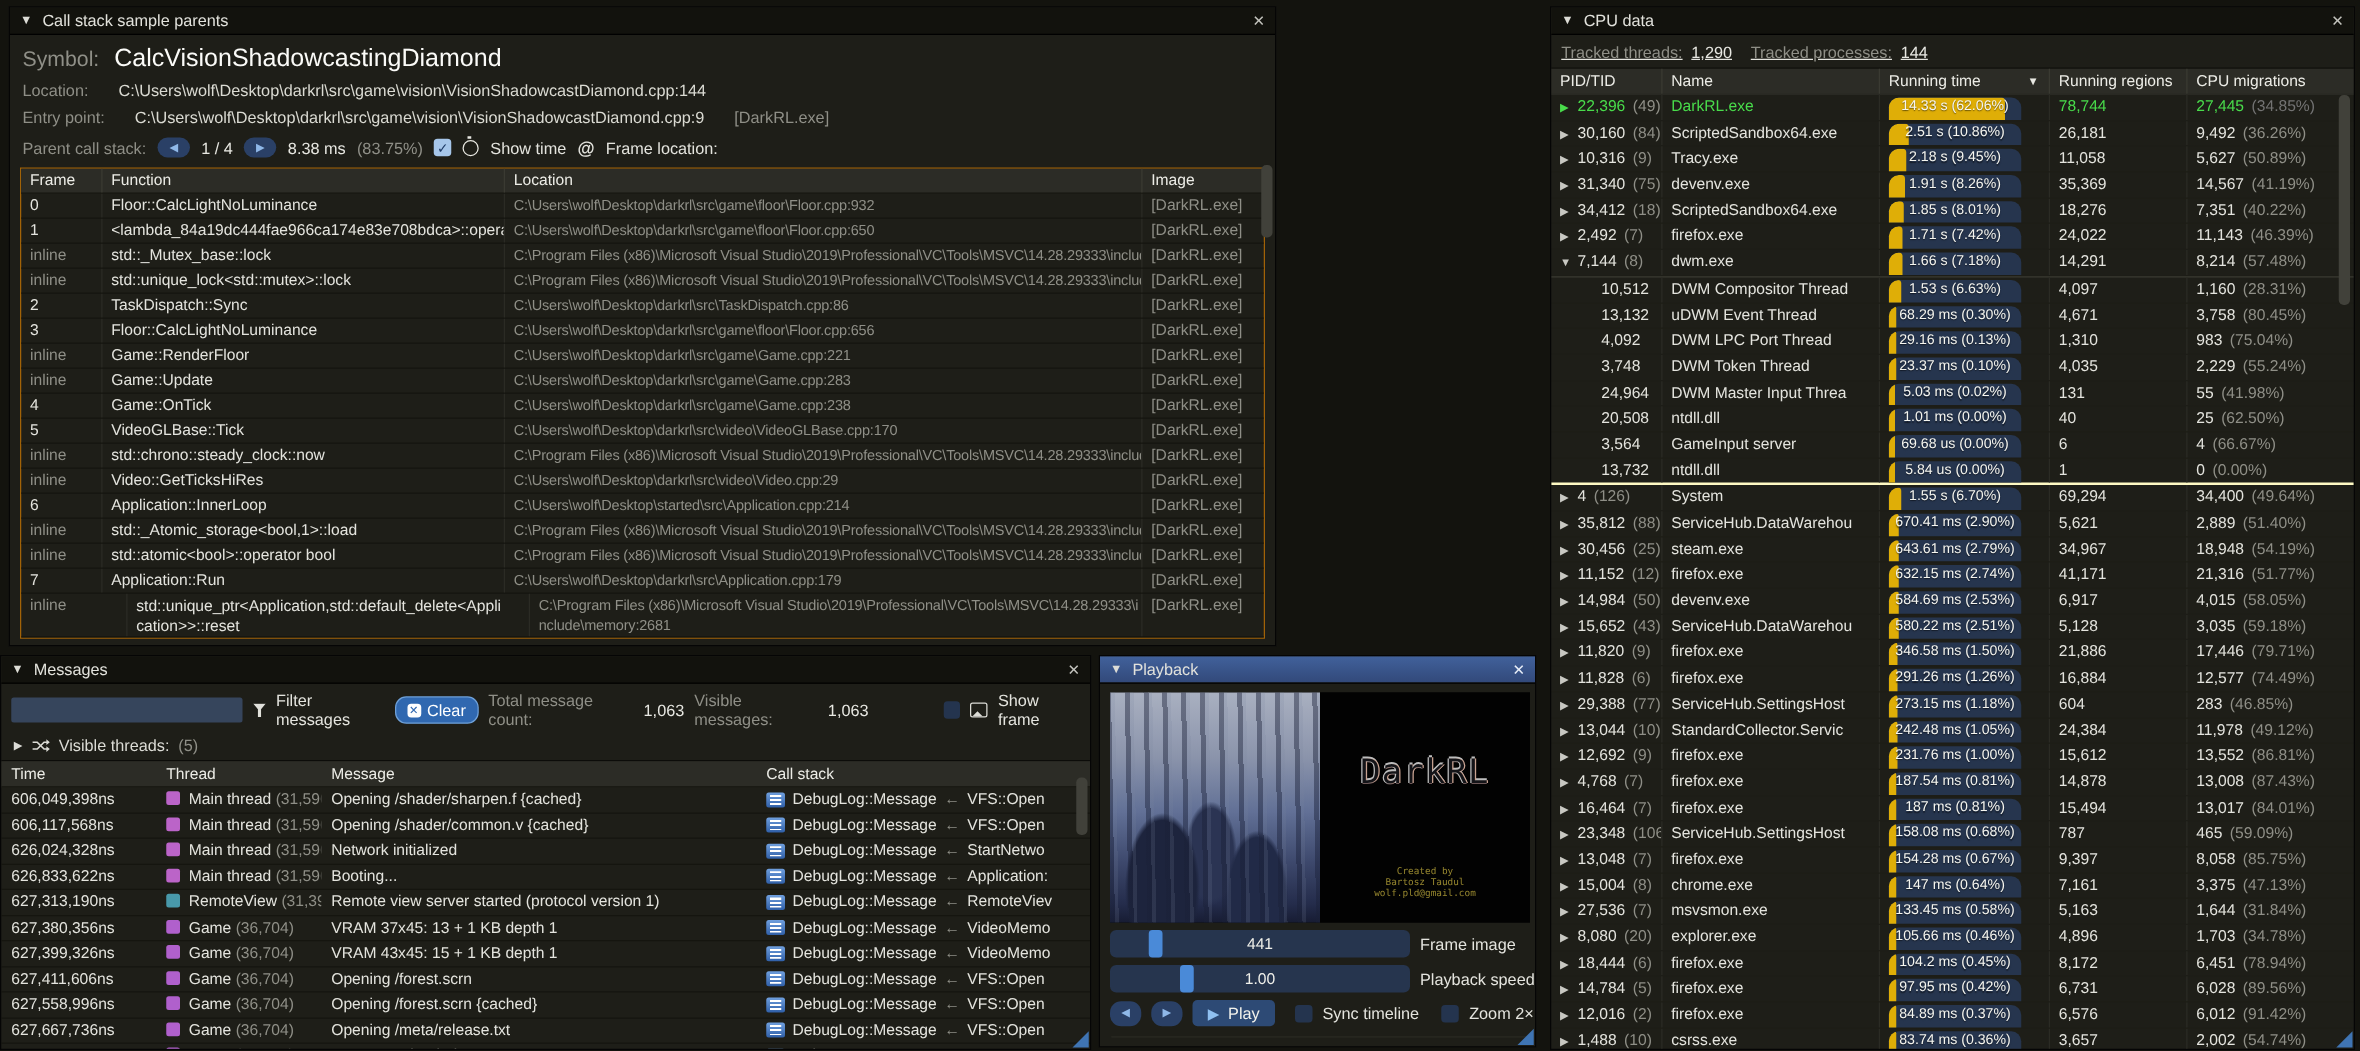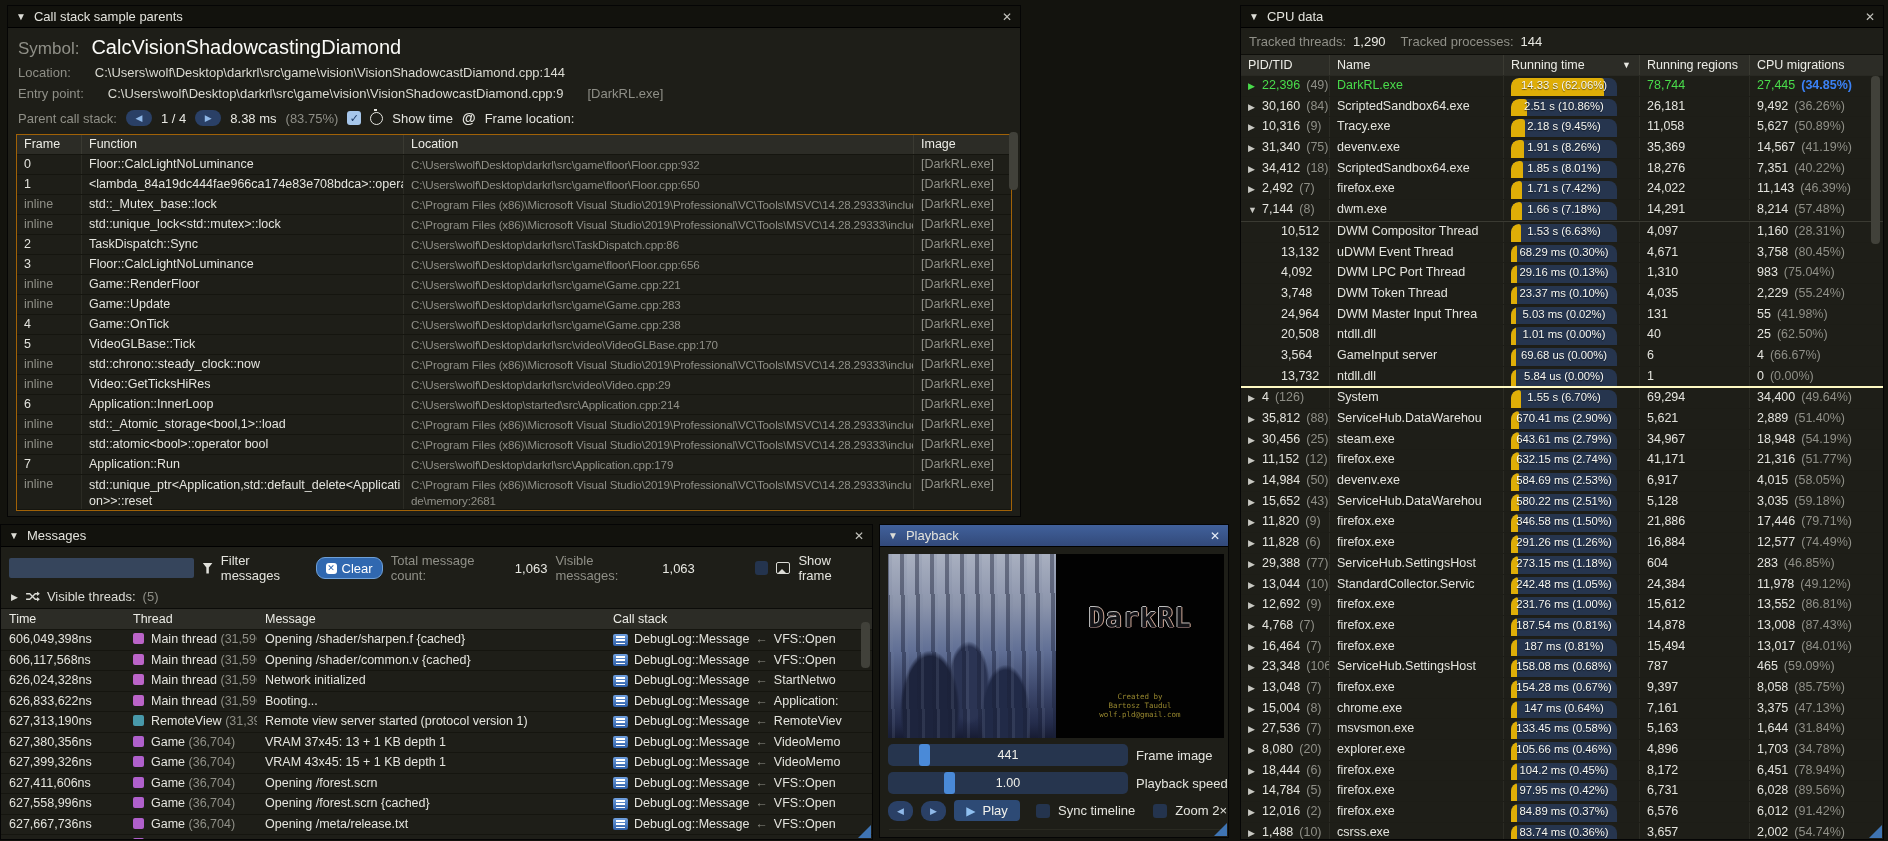--- a/index.html
+++ b/index.html
@@ -37,21 +37,21 @@
   .cs-table{margin-top:8px;border:1px solid #a16207;}
   .cs-row{display:grid;grid-template-columns:64px 322px 510px 1fr;min-height:19px;line-height:19px;
     border-bottom:1px solid #15150f;font-size:12.5px;}
   .cs-row>span{padding:0 0 0 7px;overflow:hidden;white-space:nowrap;border-left:1px solid #2b2b24;}
   .cs-row>span:first-child{border-left:none;}
   .cs-head{background:#2c2c26;color:#ececE6;}
   .cs-head>span{border-left:1px solid #3a3a32;}
   .c-loc{color:#8f8f87;font-size:11.6px;letter-spacing:-0.15px;}
   .c-img{color:#8f8f87;}
   .cs-row.inline .c-frame{color:#8f8f87;}
-  .cs-row.wrap .c-fn,.cs-row.wrap .c-loc{white-space:normal;word-break:break-all;line-height:16px;padding-top:2px;}
+  .cs-row.wrap .c-fn,.cs-row.wrap .c-loc{white-space:normal;word-break:break-all;line-height:16px;padding-top:2px;margin-left:20px;}
   .scrollthumb{position:absolute;width:9px;border-radius:4px;background:#41413a;}
 
   
   #messages{left:0;top:524px;width:873px;height:316px;overflow:hidden;}
   .msg-toolbar{display:flex;align-items:center;gap:8px;padding:6px 8px 4px 8px;}
   .filter-input{width:196px;height:20px;background:#36455c;border-radius:2px;}
   .funnel{width:11px;height:11px;background:#e0e0da;clip-path:polygon(0 0,100% 0,62% 45%,62% 100%,38% 100%,38% 45%);}
   .clear-btn{display:inline-flex;align-items:center;gap:5px;background:#3068b0;border:1px solid #6ea0d8;
     border-radius:9px;height:20px;padding:0 9px;color:#fff;}
   .clear-x{width:11px;height:11px;background:#fff;border-radius:3px;color:#3068b0;font-size:9px;line-height:11px;
@@ -80,56 +80,56 @@
   .forest{width:168px;height:100%;position:relative;overflow:hidden;
     background:
       repeating-linear-gradient(89deg,rgba(25,32,58,0.45) 0 4px,rgba(120,132,160,0.18) 4px 7px,transparent 7px 15px),
       radial-gradient(ellipse 60px 120px at 25% 85%,#1c2440 0 45%,transparent 50%),
       radial-gradient(ellipse 50px 110px at 70% 90%,#202a4a 0 45%,transparent 50%),
       radial-gradient(ellipse 40px 80px at 48% 70%,#2a3456 0 45%,transparent 52%),
       linear-gradient(180deg,#a8b0c2 0%,#8a94ae 28%,#60709a 52%,#3c4870 74%,#232c4e 92%,#161c36 100%);
     filter:saturate(0.9);}
   .darkside{width:168px;height:100%;position:relative;background:#020202;}
   .logo-text{position:absolute;left:8px;top:48px;width:152px;text-align:center;
-    font-family:"DejaVu Sans Mono",monospace;font-weight:bold;font-size:27px;letter-spacing:1px;color:#141418;
+    font-family:"DejaVu Sans Mono",monospace;font-weight:normal;font-size:27px;letter-spacing:1px;color:#141418;
     text-shadow:-1px 0 #bdbdbd,1px 0 #c9a392,0 -1px #bdbdbd,0 1px #6d5858;}
   .credits{position:absolute;left:8px;top:138px;width:152px;text-align:center;
     font-family:"DejaVu Sans Mono",monospace;font-size:7.5px;line-height:9px;color:#97872f;}
   .pb-row{display:flex;align-items:center;gap:8px;margin:6px 0 0 8px;}
   .slider{position:relative;width:240px;height:22px;background:#26354e;border-radius:5px;
     text-align:center;line-height:22px;color:#f0f0ea;font-size:12.5px;}
   .slider .handle{position:absolute;top:0;width:11px;height:22px;background:#4a8ad8;border-radius:3px;}
   .pb-btn{height:20px;border-radius:9px;background:#2a4066;display:inline-flex;align-items:center;
     justify-content:center;color:#8fb8e8;font-size:9px;}
   .pb-btn.small{width:25px;}
   .play-btn{height:21px;width:66px;border-radius:4px;background:#2d4a75;display:inline-flex;gap:7px;
     align-items:center;justify-content:center;color:#f2f2ec;font-size:13px;}
   .play-tri{color:#8fc0f0;font-size:12px;}
   .pb-ts{display:flex;gap:7px;align-items:baseline;margin:8px 0 0 9px;border-top:1px solid #2a2a22;padding-top:6px;width:332px;}
 
   
   #cpu{left:1240px;top:5px;width:644px;height:835px;overflow:hidden;}
-  .cpu-stats{display:flex;gap:7px;align-items:center;padding:6px 8px 5px 8px;border-bottom:1px solid #0e0e0a;}
+  .cpu-stats{display:flex;gap:7px;align-items:center;padding:6px 8px 5px 8px;border-bottom:1px solid #0e0e0a;text-decoration:underline;}
   .cpu-row{display:grid;grid-template-columns:88px 174px 136px 110px 1fr;height:19.7px;line-height:19.7px;
     font-size:12.5px;border-bottom:1px solid #16161020;}
   .cpu-row>span{overflow:hidden;white-space:nowrap;padding-left:7px;border-left:1px solid #2b2b24;}
   .cpu-row>span:first-child{border-left:none;}
   .cpu-head{background:#2c2c26;color:#ececE6;height:20px;line-height:20px;}
   .cpu-head>span{border-left:1px solid #3a3a32;}
   .sort{float:right;margin-right:8px;font-size:9px;color:#e8e8e2;}
   .p-arrow{display:inline-block;width:14px;font-size:9px;color:#cctccc;color:#c8c8c2;}
   .p-id{margin-right:6px;}
   .bar{position:relative;display:inline-block;width:106px;height:26px;margin-top:2px;vertical-align:top;
     background:#26354e;border-radius:8px;overflow:hidden;}
   .bar-fill{position:absolute;left:0;top:0;bottom:0;background:#dfae07;border-radius:8px 3px 3px 8px;}
   .bar-text{position:absolute;inset:0;text-align:center;font-size:11.3px;line-height:15px;color:#f6f6f0;
     text-shadow:0 1px 1px rgba(0,0,0,.55);}
   .cpu-row.green .p-id,.cpu-row.green .p-name,.cpu-row.green .p-reg,.cpu-row.green .p-migv{color:#49dc4b;}
   .cpu-row.green .p-arrow{color:#49dc4b;}
-  .cpu-row.green .migp{color:#3b82f6;font-weight:bold;}
+  .cpu-row.green .migp{color:#737373;}
   .cpu-row.child .p-pid{padding-left:26px;}
   .cpu-row.child-first{border-top:1px solid #3a3a32;}
   .cpu-row.child-last{border-bottom:2px solid #fef9c3;}
   .p-mig .migp{margin-left:6px;}
 </style>
 </head>
 <body>
 
 <div class="panel" id="callstack">
   <div class="titlebar">

